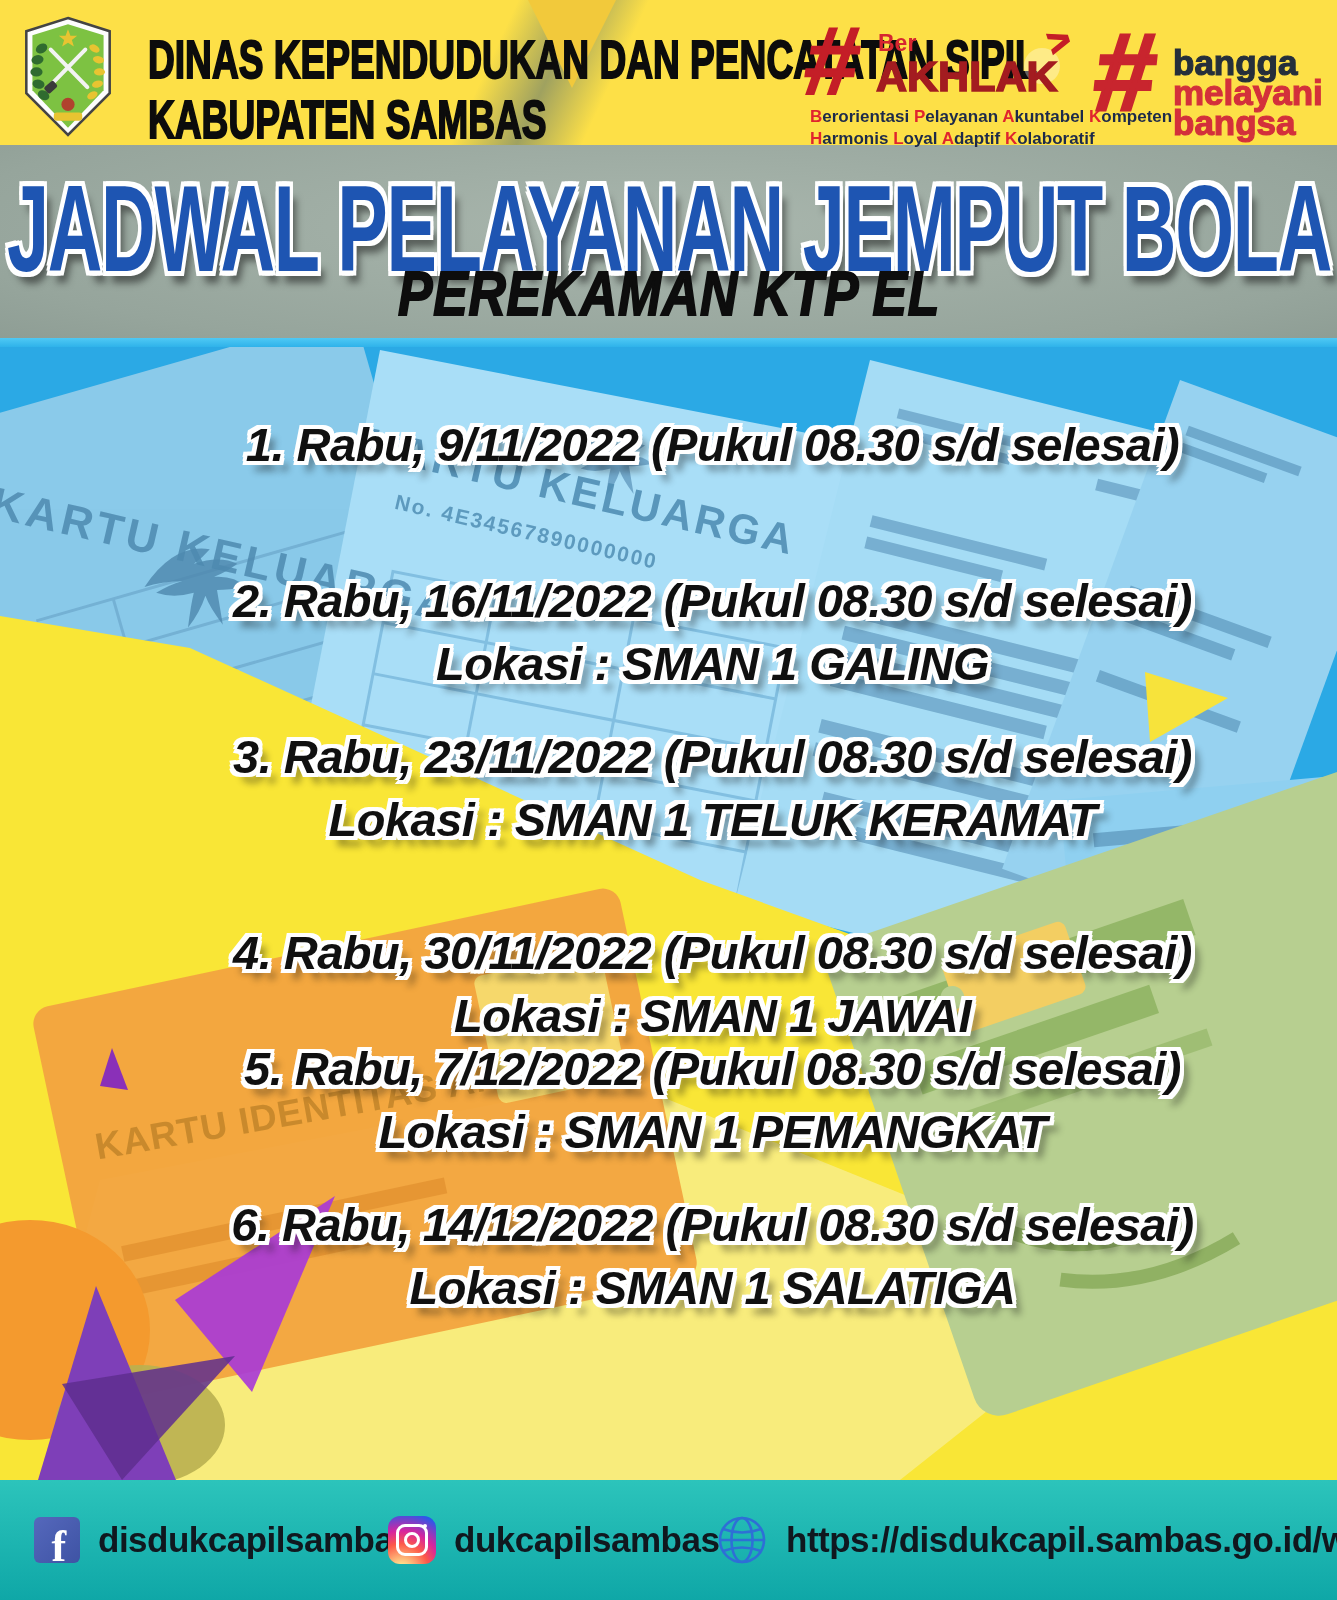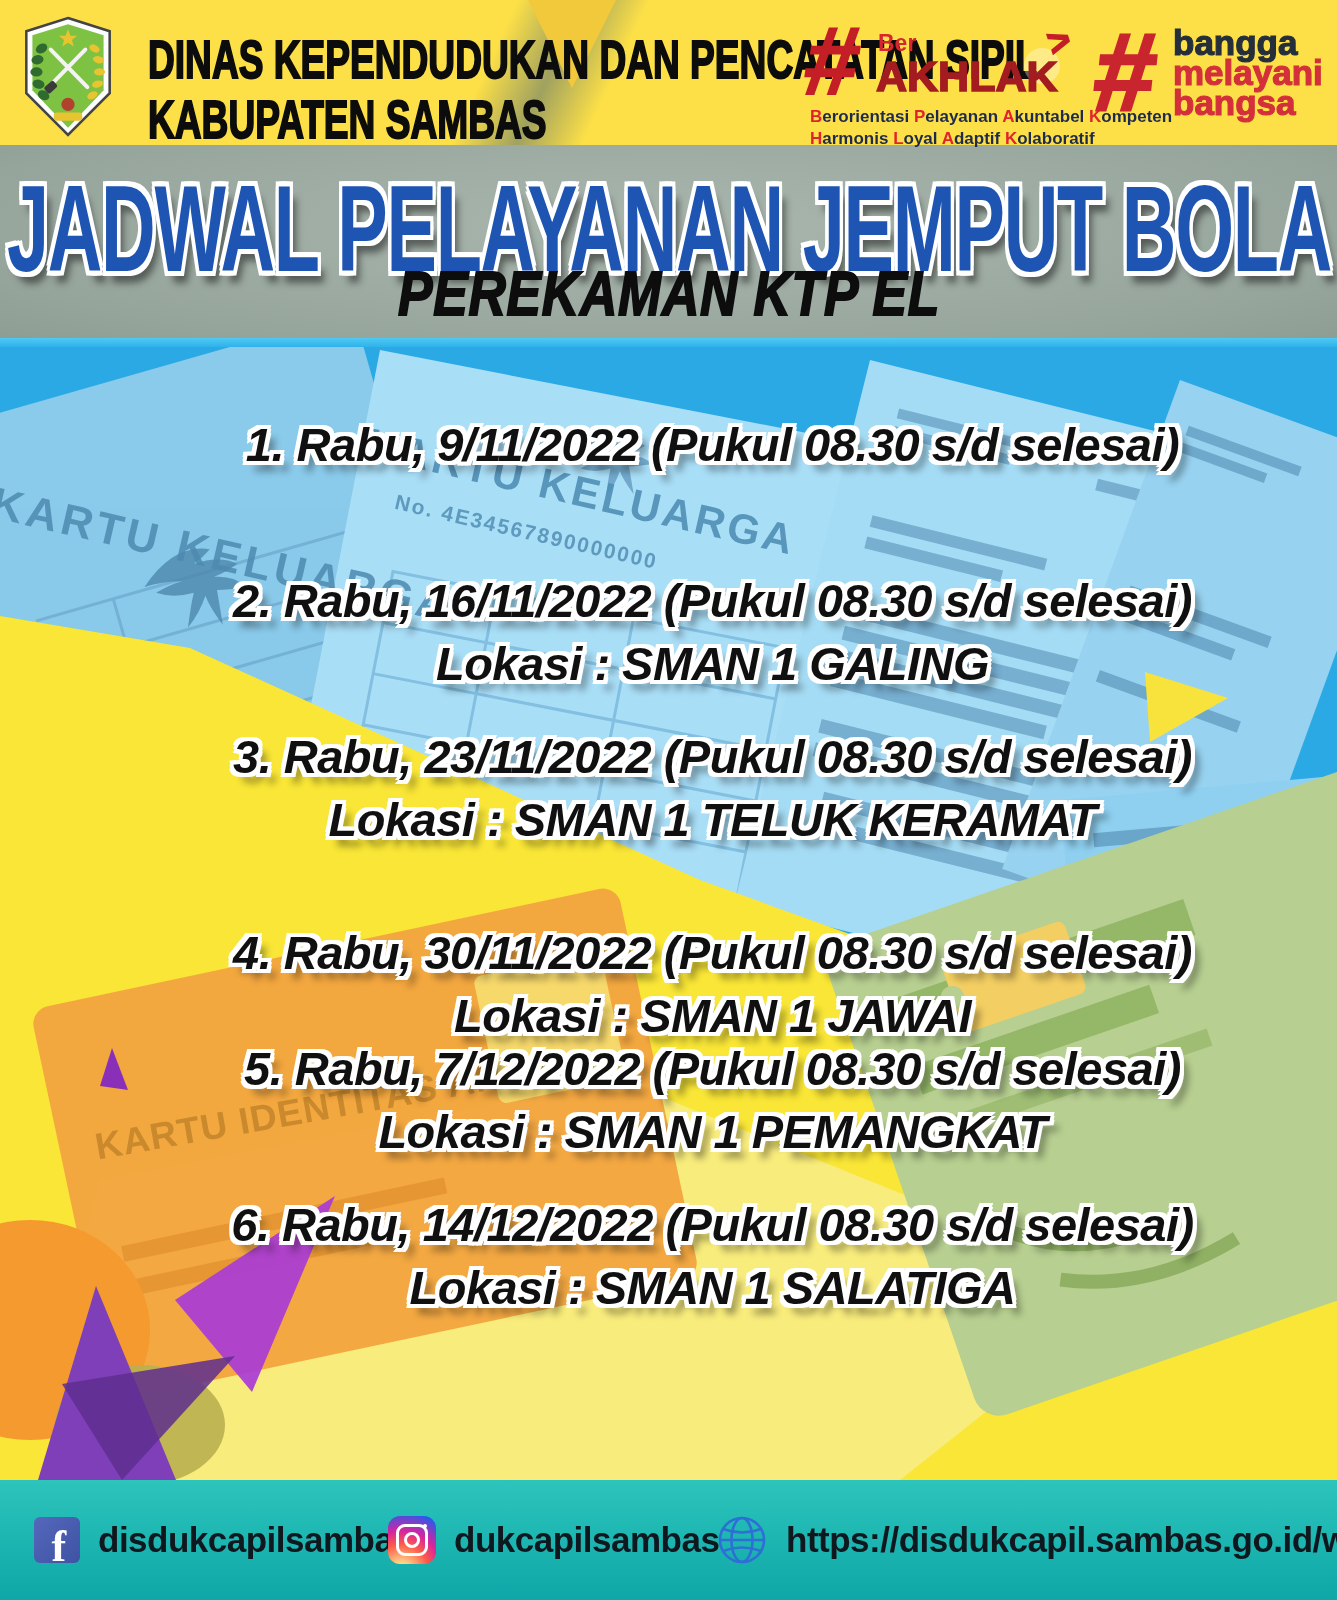--- a/index.html
+++ b/index.html
@@ -32,21 +32,21 @@
   .ba-arrow{position:absolute;left:242px;top:0px;font-size:38px;font-weight:bold;color:#C41E27;
     transform:rotate(-18deg);-webkit-text-stroke:1.5px #C41E27;}
   .ba-desc{position:absolute;left:4px;top:86px;font-size:17px;font-weight:bold;line-height:1.3;color:#1D2A4A;white-space:nowrap;}
   .red{color:#E0242E;}
   
   .bangga{position:absolute;left:1095px;top:24px;width:240px;height:112px;z-index:3;}
   .bg-hash{position:absolute;left:0;top:-16px;font-size:110px;font-weight:bold;color:#C8252E;
     -webkit-text-stroke:3px #C8252E;transform:skewX(-6deg);}
   .bg-words{position:absolute;left:78px;top:4px;font-size:35px;font-weight:bold;line-height:30px;
     -webkit-text-stroke:1.2px currentColor;}
-  .bg-w1{color:#252F3B;} .bg-w2{color:#D3303B;} .bg-w3{color:#D3303B;}
+  .bg-w1{color:#252F3B;margin-top:20px;} .bg-w2{color:#D3303B;} .bg-w3{color:#D3303B;}
   
   .banner{position:absolute;left:0;top:145px;width:1337px;height:193px;z-index:25;
     background:radial-gradient(120% 150% at 50% 42%, #A9B6AD 0%, #96A59C 45%, #72827A 100%);}
   .banner-title{
     position:absolute;left:50%;top:14px;white-space:nowrap;
     font-size:122px;font-weight:bold;color:#1E55B2;letter-spacing:-2px;
     transform:translateX(-50%) scaleX(0.62);transform-origin:center top;
     text-shadow:
       -5px -5px 0 #fff, 0 -5px 0 #fff, 5px -5px 0 #fff,
       -5px 0 0 #fff, 5px 0 0 #fff,

